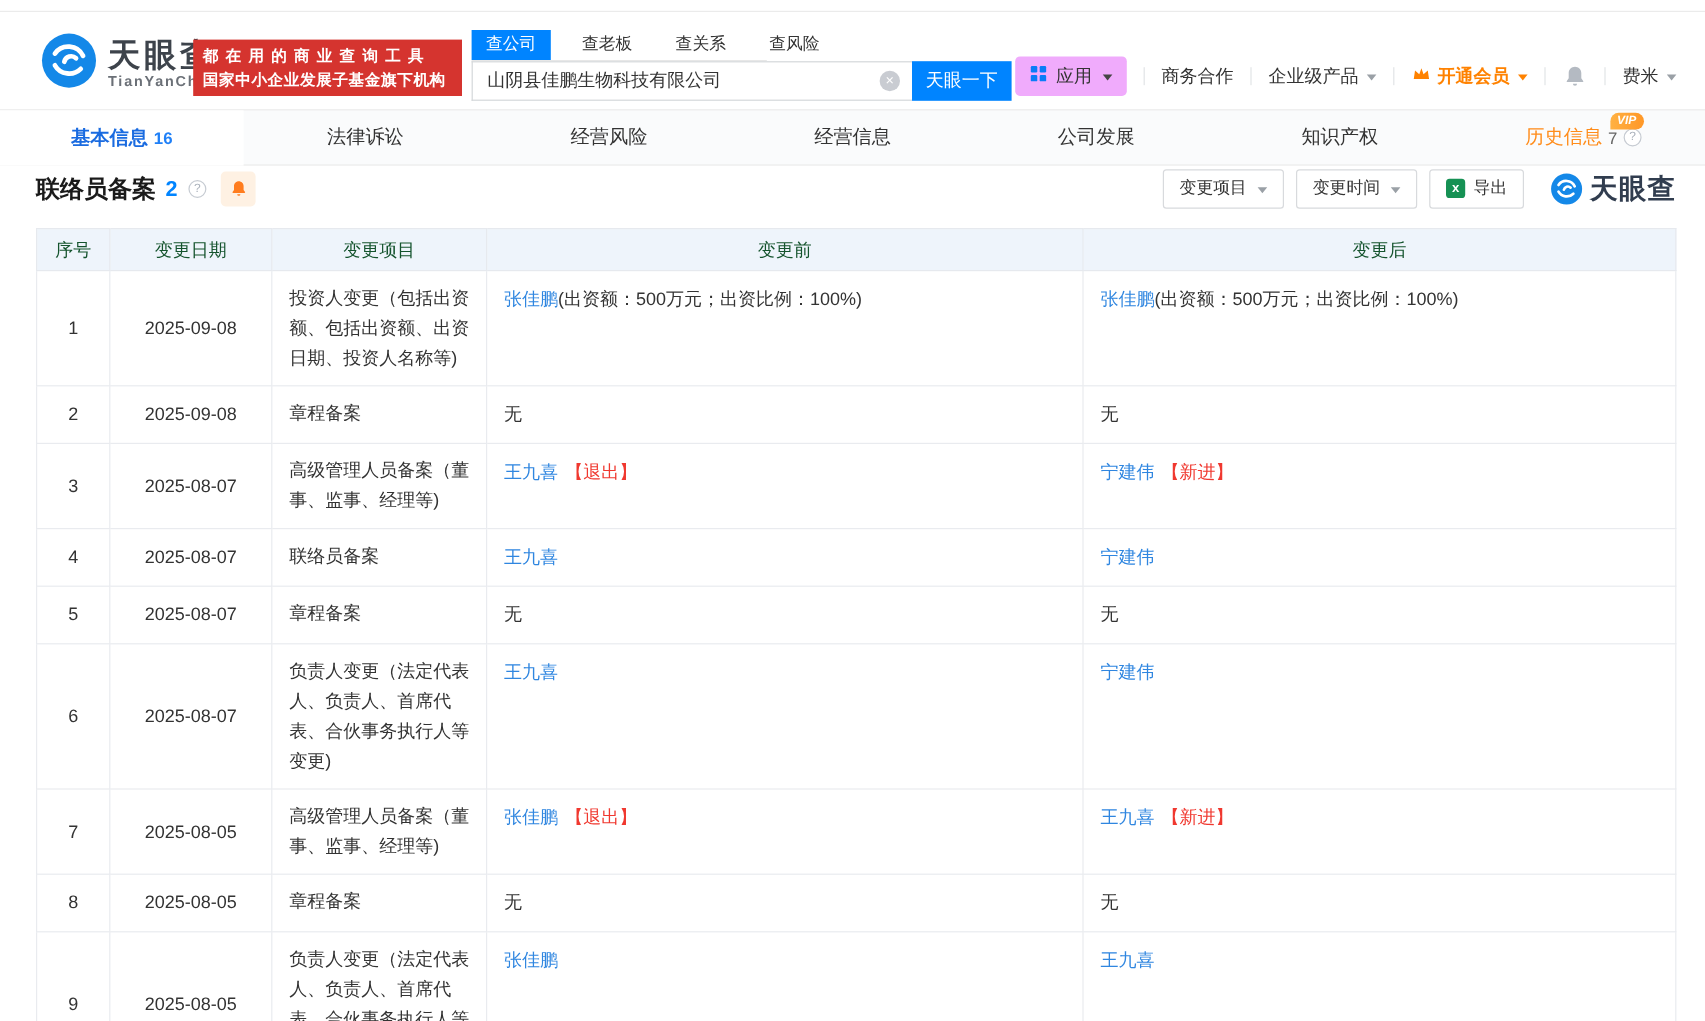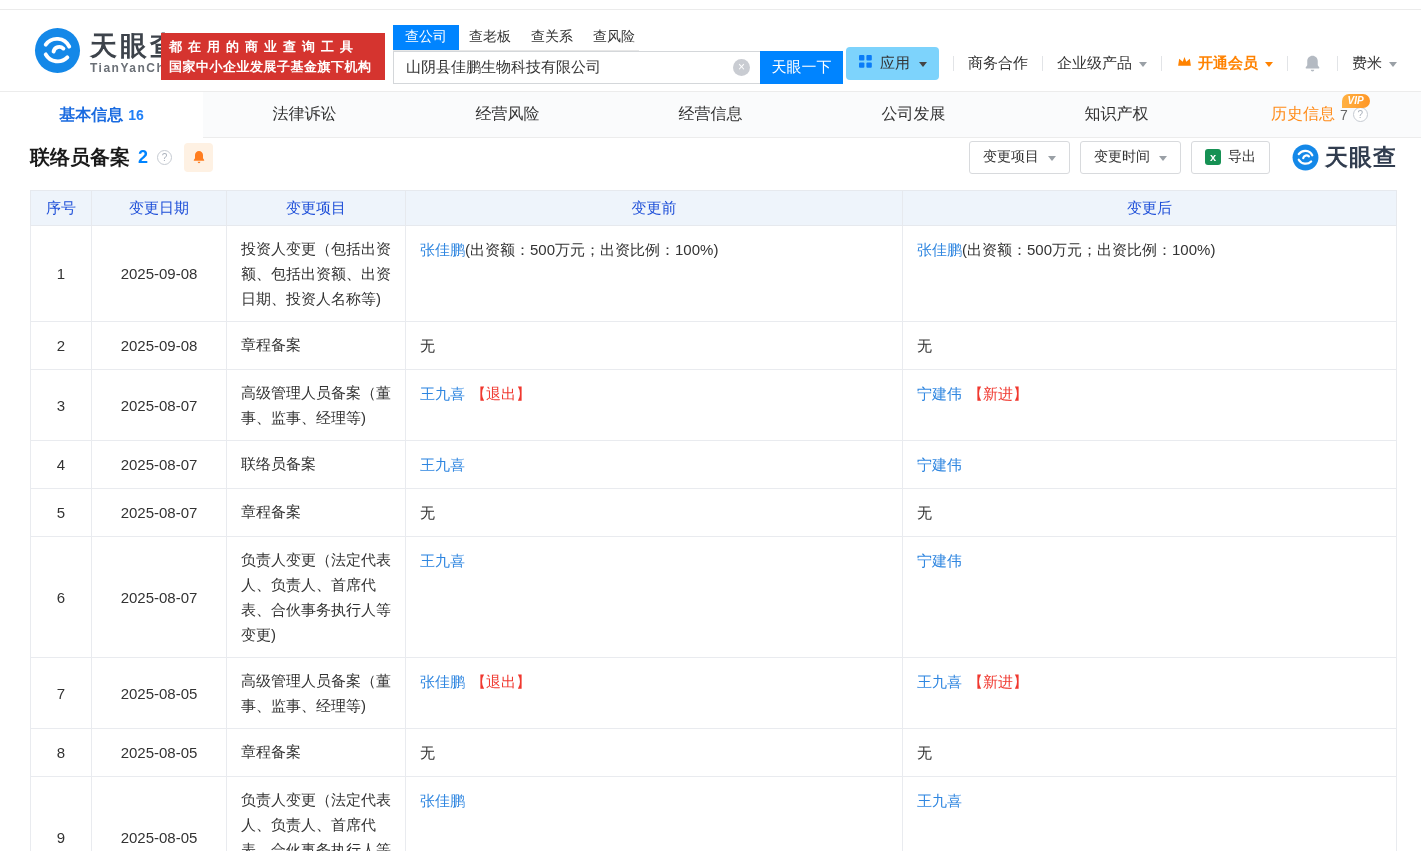--- a/index.html
+++ b/index.html
@@ -13,34 +13,34 @@
   .header { position:absolute; top:11px; left:0; width:100%; height:80px; background:#fff; }
   .logo { position:absolute; left:34px; top:16px; display:flex; align-items:center; gap:9px; }
   .logo-text .t1 { font-size:27px; font-weight:bold; color:#3d434b; letter-spacing:3px; line-height:30px; }
   .logo-text .t2 { font-size:12px; font-weight:bold; color:#6b7077; letter-spacing:1.5px; }
   .banner { position:absolute; left:161px; top:22px; width:224px; height:47px; background:#d5342f; color:#fff;
             display:flex; flex-direction:column; justify-content:center; padding:12px 8px; }
   .banner .l1 { font-size:13px; font-weight:bold; letter-spacing:6px; line-height:20px; white-space:nowrap; }
   .banner .l2 { font-size:13px; font-weight:bold; letter-spacing:0.5px; line-height:20px; white-space:nowrap; }
 
   .search { position:absolute; left:393px; top:14px; width:450px; }
-  .search-tabs { display:flex; align-items:stretch; width:246px; border-bottom:1px solid #e7e7e7; }
+  .search-tabs { display:flex; align-items:stretch; width:246px; border-bottom:1px solid #e7e7e7;gap:16px; }
   .stab { font-size:14px; color:#333; padding:3px 10px 4px; cursor:pointer; white-space:nowrap; }
   .stab.active { background:#0084ff; color:#fff; padding:3px 12px 4px; }
   .search-row { display:flex; }
   .input-wrap { position:relative; width:367px; }
   .input-wrap input { width:100%; height:33px; border:1px solid #d4d7da; border-right:none; padding:0 36px 0 12px;
                       font-size:15px; color:#333; outline:none; font-family:Liberation Sans, sans-serif; }
   .clear-ic { position:absolute; right:10px; top:8px; width:17px; height:17px; border-radius:50%; background:#c9ccd2;
               color:#fff; font-size:12px; line-height:16px; text-align:center; cursor:pointer; }
   .search-btn { width:83px; height:33px; background:#0084ff; color:#fff; font-size:15px; border:none; cursor:pointer;
                 font-family:inherit; }
 
   .menu { position:absolute; right:24px; top:33px; height:38px; display:flex; align-items:center; font-size:15px; color:#333; }
-  .apps { background:#7dd3fc; border-radius:4px; padding:7px 12px; display:flex; align-items:center; gap:7px; cursor:pointer; }
+  .apps { background:#f0abfc; border-radius:4px; padding:7px 12px; display:flex; align-items:center; gap:7px; cursor:pointer; }
   .mdiv { width:1px; height:15px; background:#e2e4e7; margin:0 14px; }
   .mitem { display:flex; align-items:center; gap:5px; cursor:pointer; white-space:nowrap; }
   .vip-link { color:#ff8200; font-weight:bold; }
   .caret { display:inline-block; width:0; height:0; border-left:4px solid transparent; border-right:4px solid transparent;
            border-top:5px solid currentColor; margin-left:2px; position:relative; top:1px; }
   .caret.dark { color:#444; } .caret.gray { color:#9aa0a6; } .caret.orange { color:#ff8200; }
 
   
   .nav { position:absolute; top:91px; left:0; width:100%; height:47px; background:#fafbfc;
          border-top:1px solid #ececec; border-bottom:1px solid #ececec; display:flex; }
@@ -67,21 +67,21 @@
   .btn { height:33px; border:1px solid #d8dadd; border-radius:3px; background:#fff; font-size:14px; color:#333;
          display:flex; align-items:center; padding:0 13px; gap:7px; cursor:pointer; font-family:inherit; }
   .xls-ic { width:16px; height:16px; background:#169154; border-radius:3px; color:#fff; font-size:11px; font-weight:bold;
             line-height:16px; text-align:center; }
   .wm { display:flex; align-items:center; gap:6px; margin-left:12px; }
   .wm-text { font-size:23px; font-weight:bold; color:#313d4f; letter-spacing:1px; }
 
   
   .table-wrap { position:absolute; top:190px; left:30px; }
   table { border-collapse:collapse; table-layout:fixed; width:1366px; }
-  th { background:#eef4fb; border:1px solid #e6e9ee; height:35px; font-weight:normal; font-size:15px; color:#1d4ed8;
+  th { background:#eef4fb; border:1px solid #e6e9ee; height:35px; font-weight:normal; font-size:15px; color:#14532d;
        text-align:center; }
   td { border:1px solid #e9ebef; font-size:15px; color:#333; background:#fff; }
   td.c-no, td.c-date { text-align:center; vertical-align:middle; }
   td.c-item { padding:10px 14px; line-height:25px; vertical-align:top; }
   td.c-b { padding:13px 14px; vertical-align:top; line-height:21px; }
   .part-link { color:#2f86e0; cursor:pointer; }
   .part-red { color:#f0382f; margin-left:6px; }
 </style>
 </head>
 <body>

